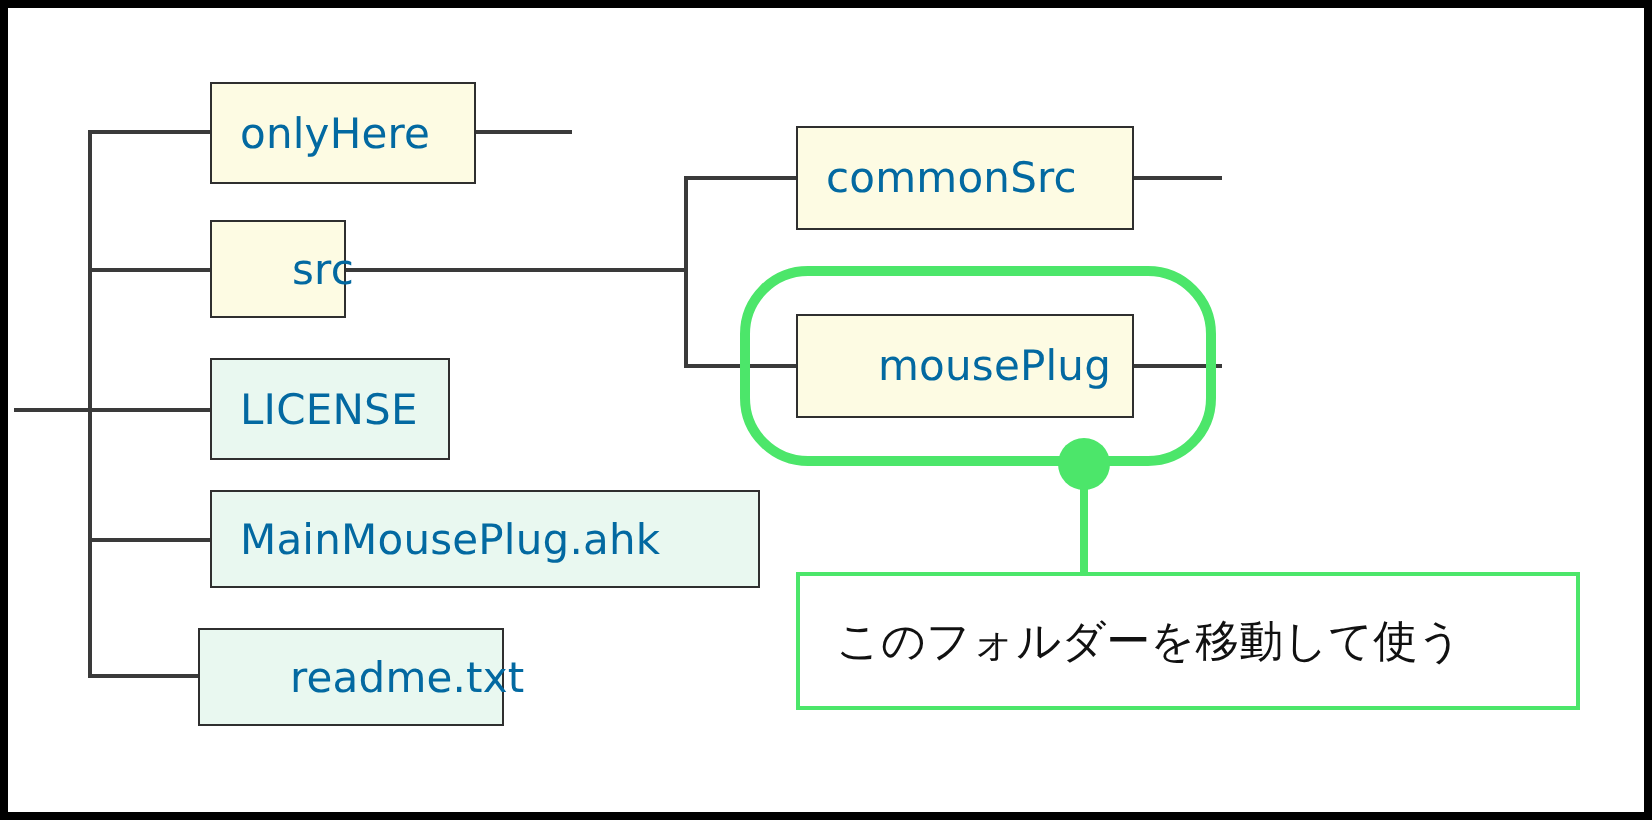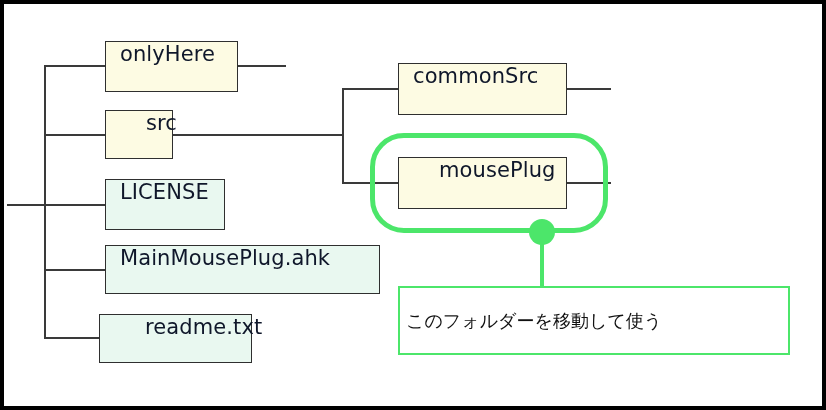--- a/index.html
+++ b/index.html
@@ -30,42 +30,42 @@
     left: 0;
     top: 0;
     width: 818px;
     height: 402px;
   }
   .node {
     position: absolute;
     box-sizing: border-box;
     border: 1px solid #2f2f2f;
     display: flex;
-    align-items: flex-start;
+    align-items: center;
     padding-left: 14px;
     font-size: 21px;
-    color: #0f172a;
+    color: #0369a1;
     letter-spacing: 0.1px;
     white-space: nowrap;
   }
   .node.folder {
     background: #fdfbe3;
   }
   .node.file {
     background: #e9f8f0;
   }
   .callout {
     position: absolute;
     box-sizing: border-box;
     border: 2px solid #4ce66a;
     background: #ffffff;
     display: flex;
     align-items: center;
-    padding-left: 6px;
-    font-size: 18px;
+    padding-left: 18px;
+    font-size: 22px;
     color: #111111;
     white-space: nowrap;
   }
   .highlight-ring {
     position: absolute;
     box-sizing: border-box;
     border: 5px solid #4ce66a;
     border-radius: 34px;
     background: transparent;
     pointer-events: none;

